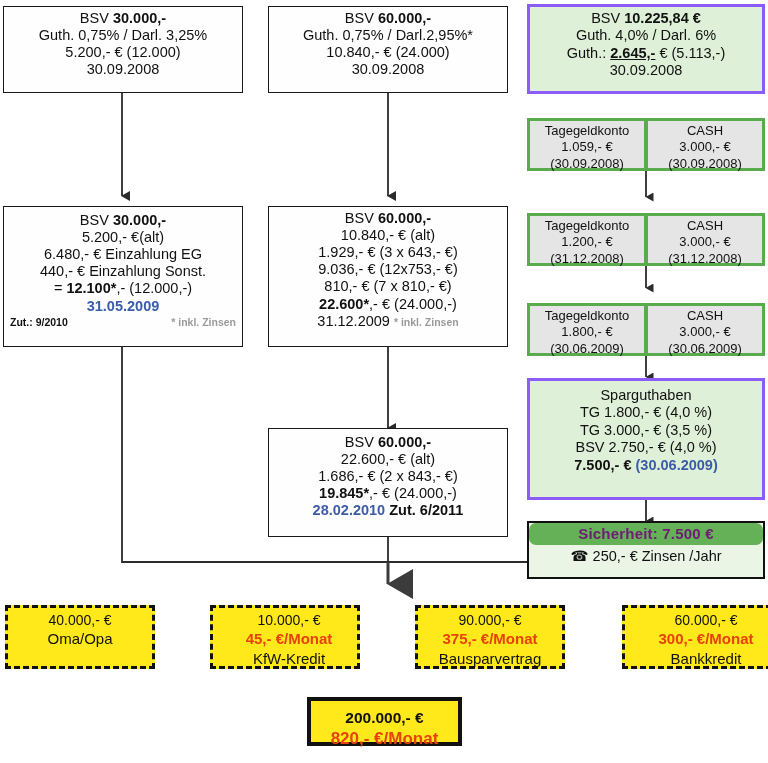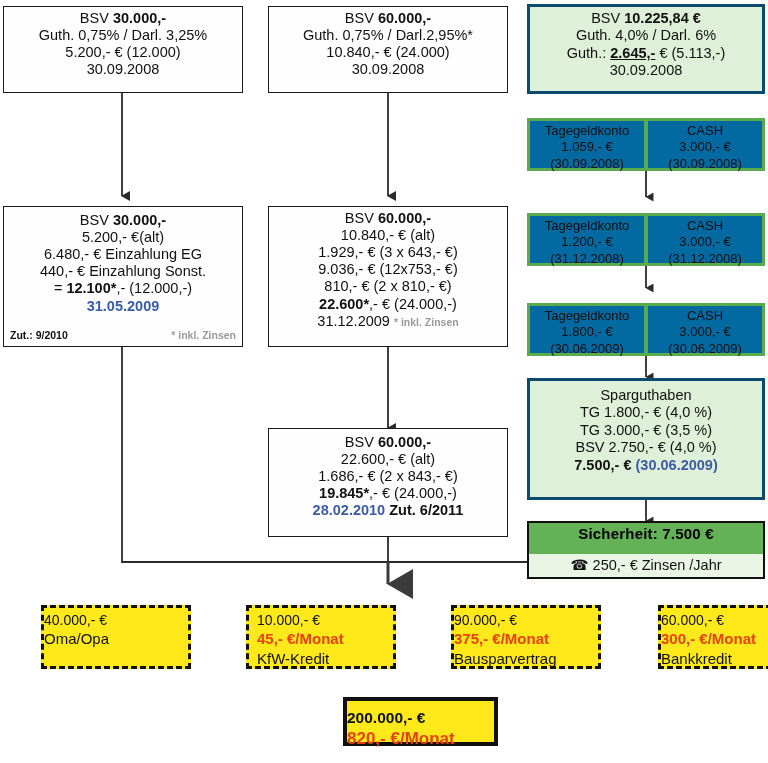--- a/index.html
+++ b/index.html
@@ -25,55 +25,55 @@
     line-height:1.18;
   }
   .wbox .ln { font-size:14.5px; white-space:nowrap; }
   .wbox .b { font-weight:bold; }
   .blue { color:#3b5ca8; font-weight:bold; }
   .tiny-gray { color:#9a9a9a; font-size:10.5px; font-weight:bold; }
   .tiny-dark { color:#111; font-size:10.5px; font-weight:bold; }
 
   .footrow {
     display:flex; justify-content:space-between; align-items:flex-start;
-    padding:0 2px; margin-top:14px;
+    padding:0 2px; margin-top:1px;
   }
 
   
   .gbox {
     background:#dff0d8;
-    border:3px solid #0c4a6e;
+    border:3px solid #8b5cf6;
     line-height:1.2;
     padding:3px 4px;
   }
   .gbox .ln { font-size:14.5px; white-space:nowrap; }
   .gbox .b { font-weight:bold; }
   .u { text-decoration:underline; font-weight:bold; }
 
   .twin { display:flex; position:absolute; }
   .twin > div {
-    flex:1; background:#0369a1; border:3px solid #5aab4e;
+    flex:1; background:#e5e5e5; border:3px solid #5aab4e;
     font-size:13px; line-height:1.25; text-align:center; padding:2px 0;
   }
   .twin > div:first-child { border-right-width:2px; }
   .twin > div:last-child { border-left-width:2px; }
 
   
   .secbox { position:absolute; border:2.5px solid #111; background:#eaf5e6; }
   .secbox .hd {
-    background:#65b158; color:#000000; font-weight:bold; font-size:15px;
-    text-align:center; padding:2px 0 12px; letter-spacing:.2px;
+    background:#65b158; color:#701a75; font-weight:bold; font-size:15px;
+    text-align:center; padding:2px 0 3px; letter-spacing:.2px;border-radius:7px;
   }
   .secbox .bd { text-align:center; font-size:14.5px; padding:3px 0 4px; }
 
   
   .ybox {
     position:absolute; background:#ffe91a;
-    border:3px dashed #111; 
-    line-height:1.3; padding:3px 0 4px;margin-left:36px;
+    border:3px dashed #111; text-align:center;
+    line-height:1.3; padding:3px 0 4px;
   }
   .ybox .l1 { font-size:14px; }
   .ybox .l2 { font-size:15px; font-weight:bold; color:#e8410a; }
   .ybox .l3 { font-size:15px; }
   .ysolid { border-style:solid; border-width:4px; }
   .ysolid .l1 { font-weight:bold; font-size:15.5px; }
   .ysolid .l2 { font-size:17px; }
 </style>
 </head>
 <body>
@@ -181,21 +181,21 @@
     </div>
   </div>
 
   <div class="box wbox" style="left:268px; top:206px; width:240px; height:141px; padding-top:3px;">
     <div class="ln">
       <span>BSV</span>&nbsp;<span class="b">60.000,-</span>
     </div>
     <div class="ln">10.840,- € (alt)</div>
     <div class="ln">1.929,- € (3 x 643,- €)</div>
     <div class="ln">9.036,- € (12x753,- €)</div>
-    <div class="ln">810,- € (2 x 810,- €)</div>
+    <div class="ln">810,- € (7 x 810,- €)</div>
     <div class="ln">
       <span class="b">22.600*</span><span>,- € (24.000,-)</span>
     </div>
     <div class="ln">
       <span>31.12.2009</span>
       <span class="tiny-gray">* inkl. Zinsen</span>
     </div>
   </div>
 
   <div class="twin" style="left:527px; top:213px; width:238px; height:53px;">

